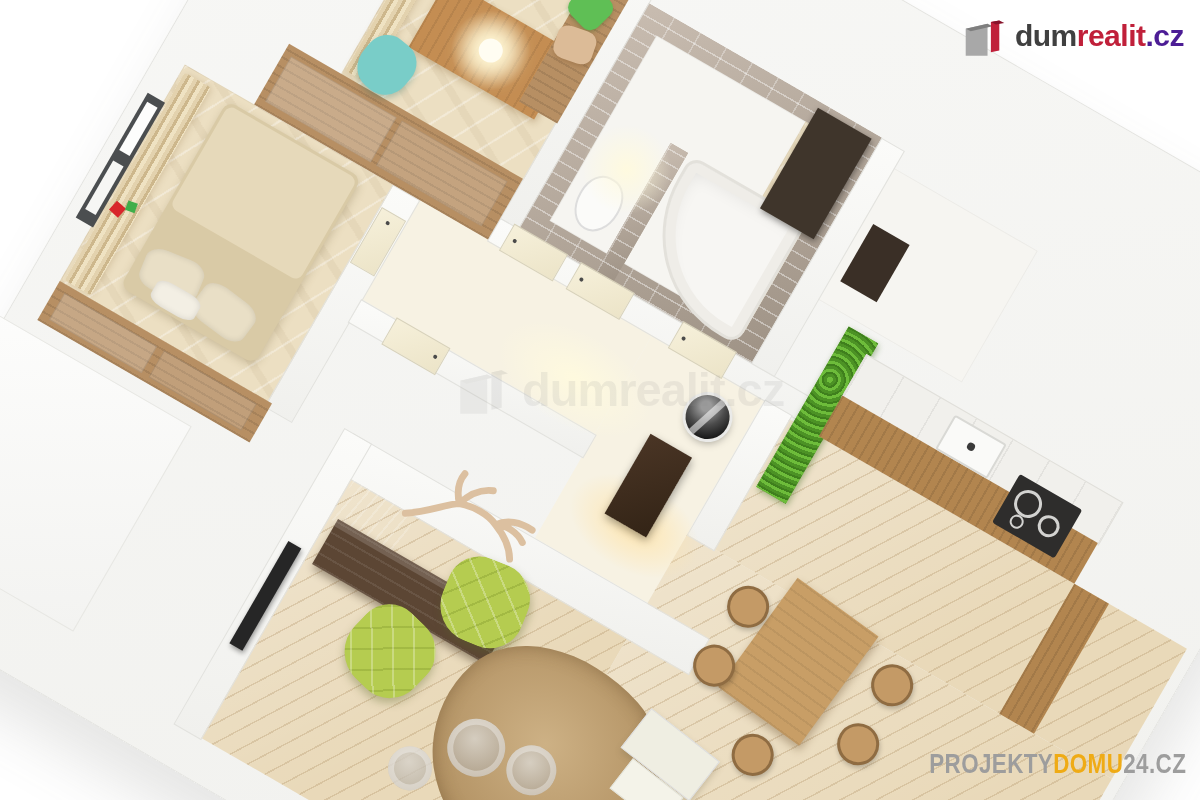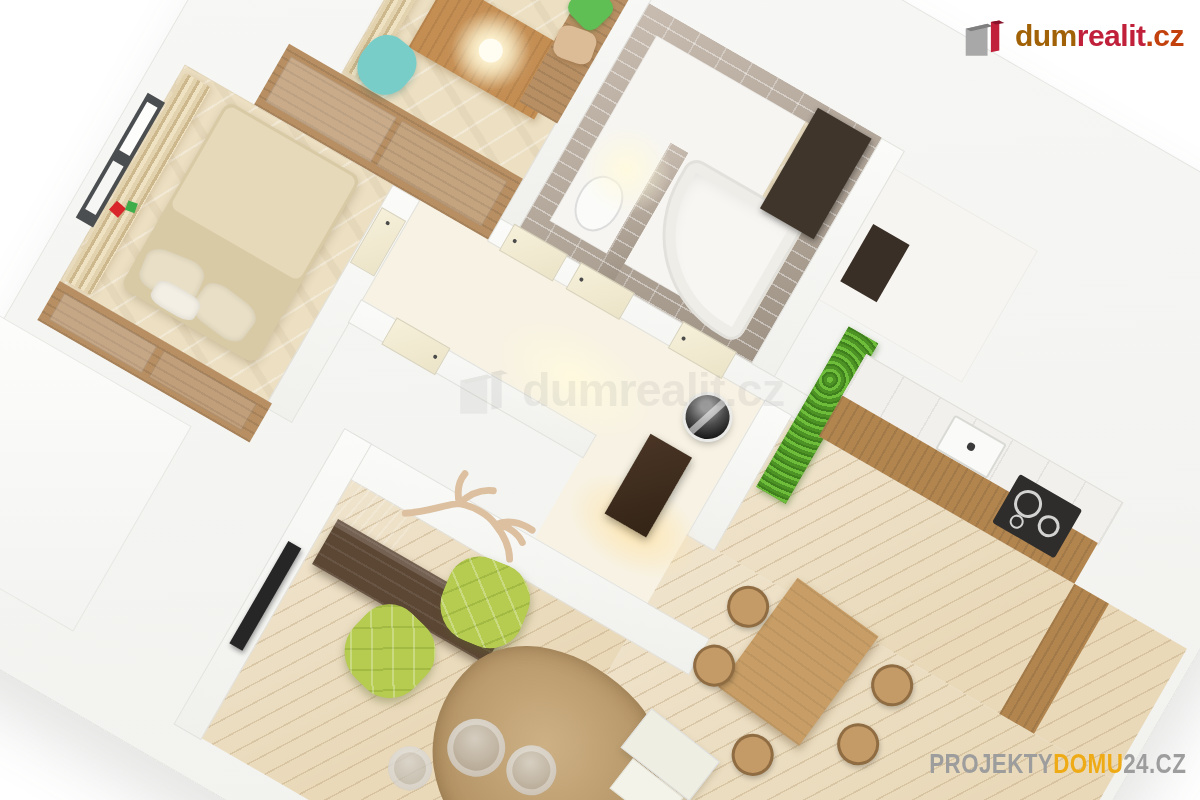--- a/index.html
+++ b/index.html
@@ -223,21 +223,21 @@
   </div>
 
   <div class="logo">
     <svg width="47" height="47" viewBox="0 0 56 56">
       <polygon points="8,20 34,14 34,52 8,52" fill="#a8a8a8"></polygon>
       <polygon points="8,20 34,14 40,17 14,23" fill="#7e7e7e"></polygon>
       <polygon points="38,12 48,10 48,46 38,48" fill="#c0203a"></polygon>
       <polygon points="38,12 48,10 54,13 44,15" fill="#87122a"></polygon>
     </svg>
     <div class="logo-text">
-      <span style="color:#a16207;">dum</span><span style="color:#c0203a;">realit</span><span style="color:#c2410c;">.cz</span>
+      <span style="color:#404040;">dum</span><span style="color:#c0203a;">realit</span><span style="color:#4c1d95;">.cz</span>
     </div>
   </div>
 
   <div class="footer">
     <span style="color:#9d9d9d;">PROJEKTY</span><span style="color:#efab15;">DOMU</span><span style="color:#9d9d9d;">24.CZ</span>
   </div>
 
 </div>
 
 </body></html>

